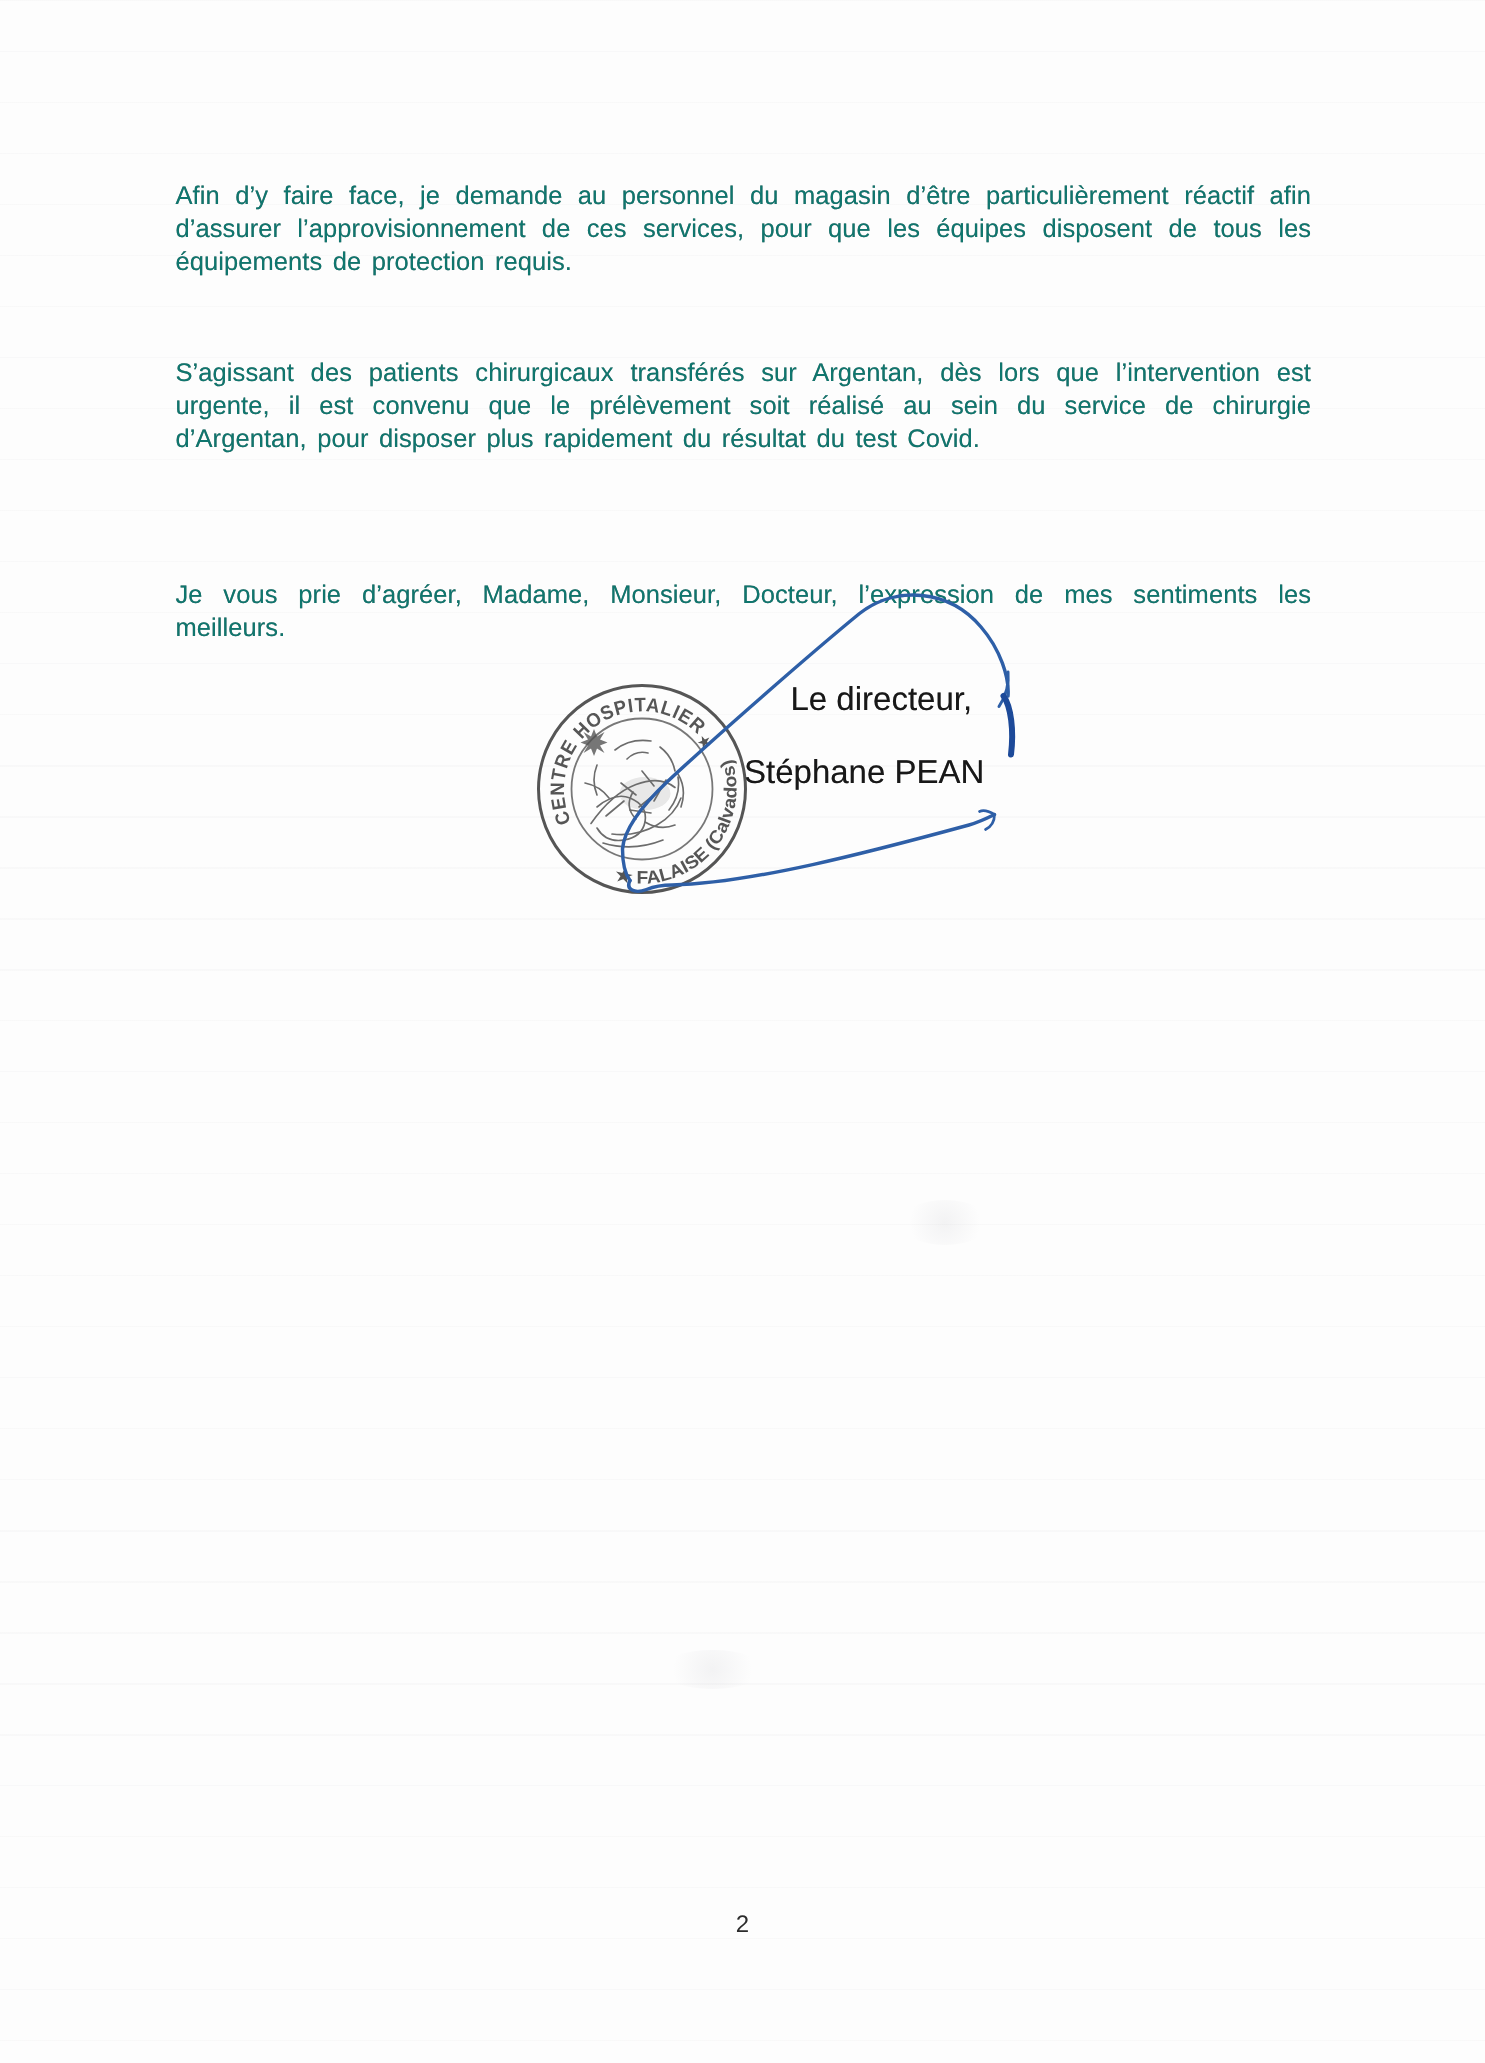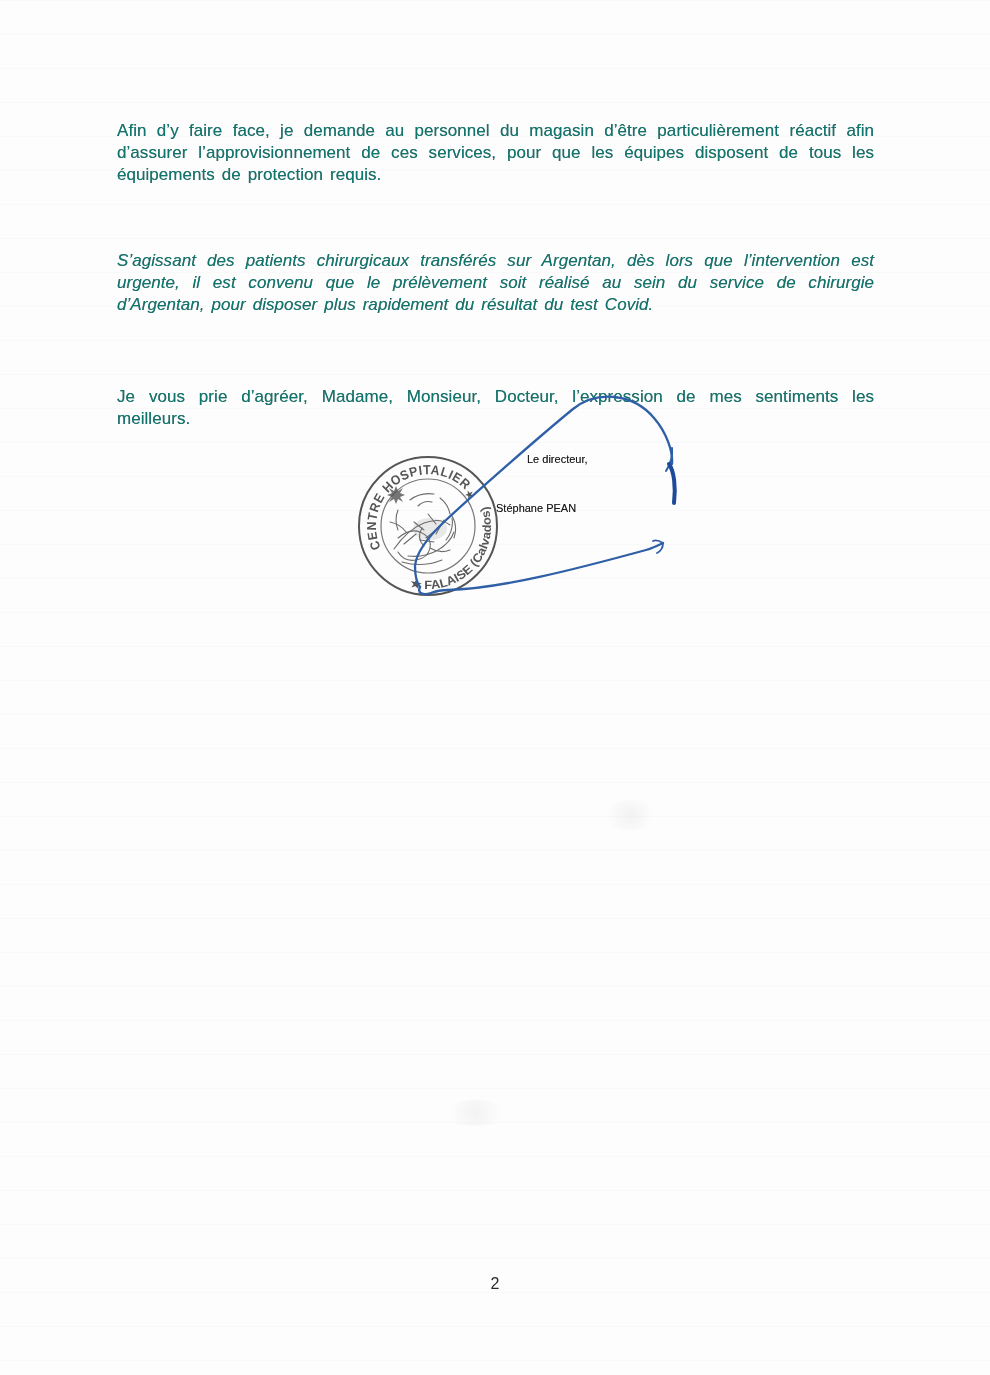--- a/index.html
+++ b/index.html
@@ -26,25 +26,25 @@
     width: 757px;
     font-size: 17px;
     line-height: 22px;
     text-align: justify;
     word-spacing: 2.2px;
     letter-spacing: 0.05px;
     color: #0f766e;
     text-shadow: 0 0 0.4px rgba(40,40,40,0.55);
   }
   #para-1 { top: 120px; }
-  #para-2 { top: 250px; font-style: italic; }
+  #para-2 { top: 238px; }
   #para-3 { top: 358px; margin-top: 28px; }
   .sig-text {
     position: absolute;
-    font-size: 11px;
+    font-size: 22px;
     color: #181818;
     text-shadow: 0 0 0.4px rgba(40,40,40,0.55);
   }
   #sig-title { left: 527px; top: 453px; }
   #sig-name  { left: 496px; top: 502px; }
   .page-number {
     position: absolute;
     left: 0; top: 1275px; width: 990px;
     text-align: center;
     font-size: 16px;

